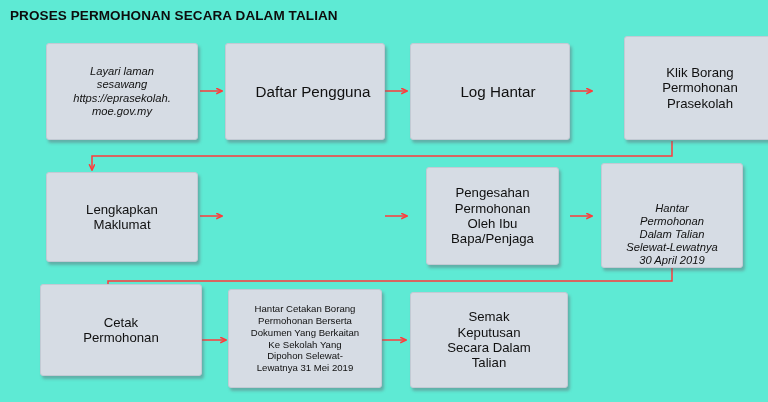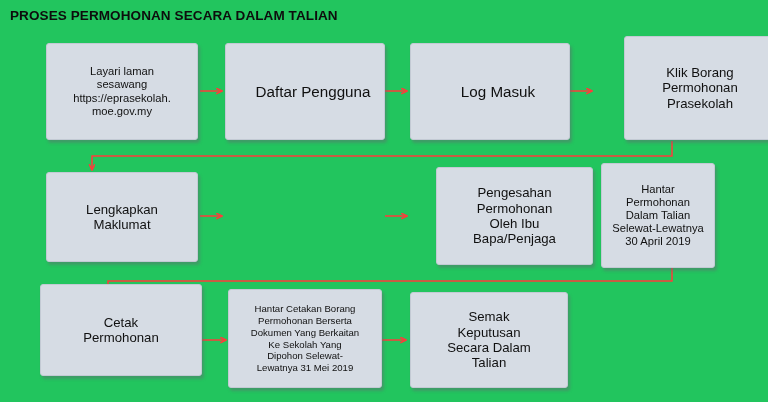--- a/index.html
+++ b/index.html
@@ -11,21 +11,21 @@
     width: 768px;
     height: 402px;
     background: #ffffff;
     font-family: "Liberation Sans", sans-serif;
     overflow: hidden;
   }
   #canvas {
     position: relative;
     width: 768px;
     height: 402px;
-    background: #22c55e;
+    background: #5eead4;
   }
   #page-title {
     position: absolute;
     left: 10px;
     top: 8px;
     font-size: 13.5px;
     font-weight: bold;
     color: #0d0d0d;
     letter-spacing: 0.1px;
     white-space: nowrap;
@@ -50,21 +50,21 @@
     justify-content: center;
     text-align: center;
     color: #101010;
   }
   .node-label {
     display: block;
     padding: 0 4px;
     white-space: pre-line;
     line-height: 1.17;
   }
-  .fs-small  { font-size: 11.2px; }
+  .fs-small  { font-size: 11.2px; font-style: italic; }
   .fs-medium { font-size: 13.2px; }
   .fs-large  { font-size: 15.2px; margin-left: 16px; }
   .fs-tiny   { font-size: 9.6px; line-height: 1.22; }
 </style>
 </head>
 <body>
 
 <div id="canvas">
 
   <div id="page-title">PROSES PERMOHONAN SECARA DALAM TALIAN</div>
@@ -99,43 +99,43 @@
 sesawang
 https://eprasekolah.
 moe.gov.my</span>
   </div>
 
   <div class="node" style="left:225px; top:43px; width:160px; height:97px;">
     <span class="node-label fs-large">Daftar Pengguna</span>
   </div>
 
   <div class="node" style="left:410px; top:43px; width:160px; height:97px;">
-    <span class="node-label fs-large">Log Masuk</span>
+    <span class="node-label fs-large">Log Hantar</span>
   </div>
 
   <div class="node" style="left:624px; top:36px; width:152px; height:104px;">
     <span class="node-label fs-medium">Klik Borang
 Permohonan
 Prasekolah</span>
   </div>
 
   <div class="node" style="left:46px; top:172px; width:152px; height:90px;">
     <span class="node-label fs-medium">Lengkapkan
 Maklumat</span>
   </div>
 
 
-  <div class="node" style="left:436px; top:167px; width:157px; height:98px;">
+  <div class="node" style="left:426px; top:167px; width:133px; height:98px;">
     <span class="node-label fs-medium">Pengesahan
 Permohonan
 Oleh Ibu
 Bapa/Penjaga</span>
   </div>
 
-  <div class="node" style="left:601px; top:163px; width:114px; height:105px;">
+  <div class="node" style="left:601px; top:163px; width:142px; height:105px;align-items:flex-end;">
     <span class="node-label fs-small">Hantar
 Permohonan
 Dalam Talian
 Selewat-Lewatnya
 30 April 2019</span>
   </div>
 
   <div class="node" style="left:40px; top:284px; width:162px; height:92px;">
     <span class="node-label fs-medium">Cetak
 Permohonan</span>

